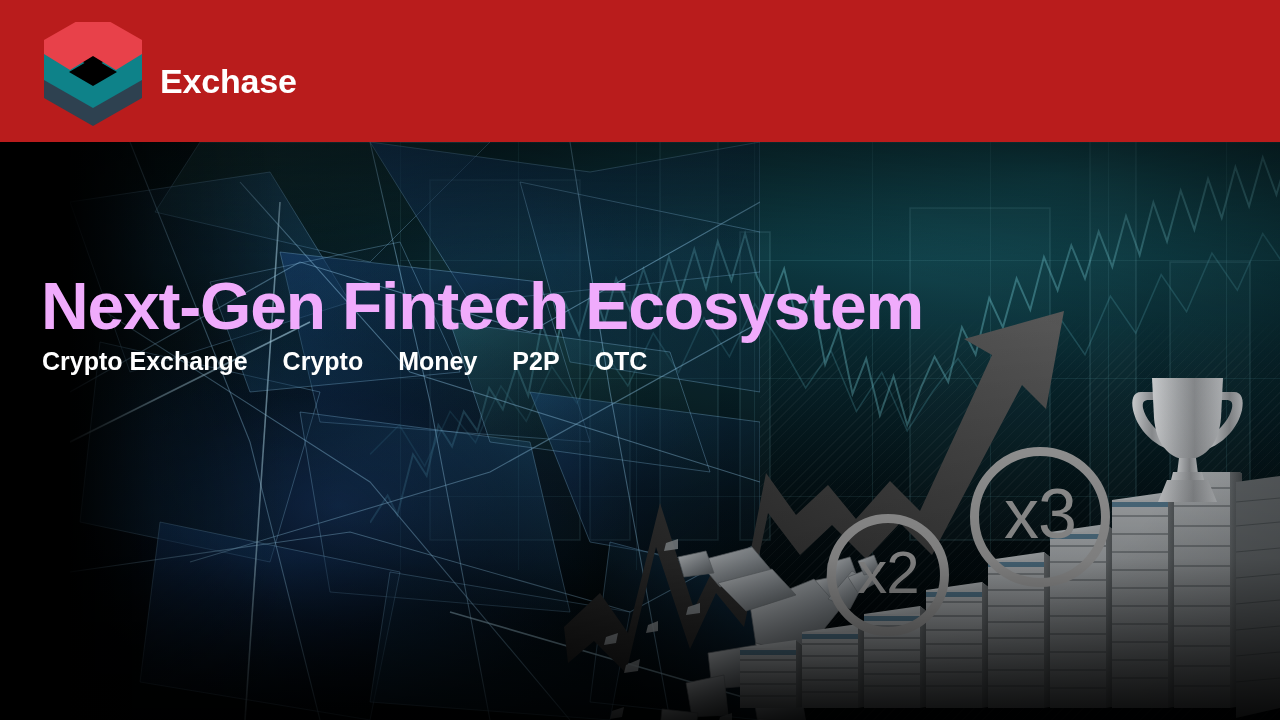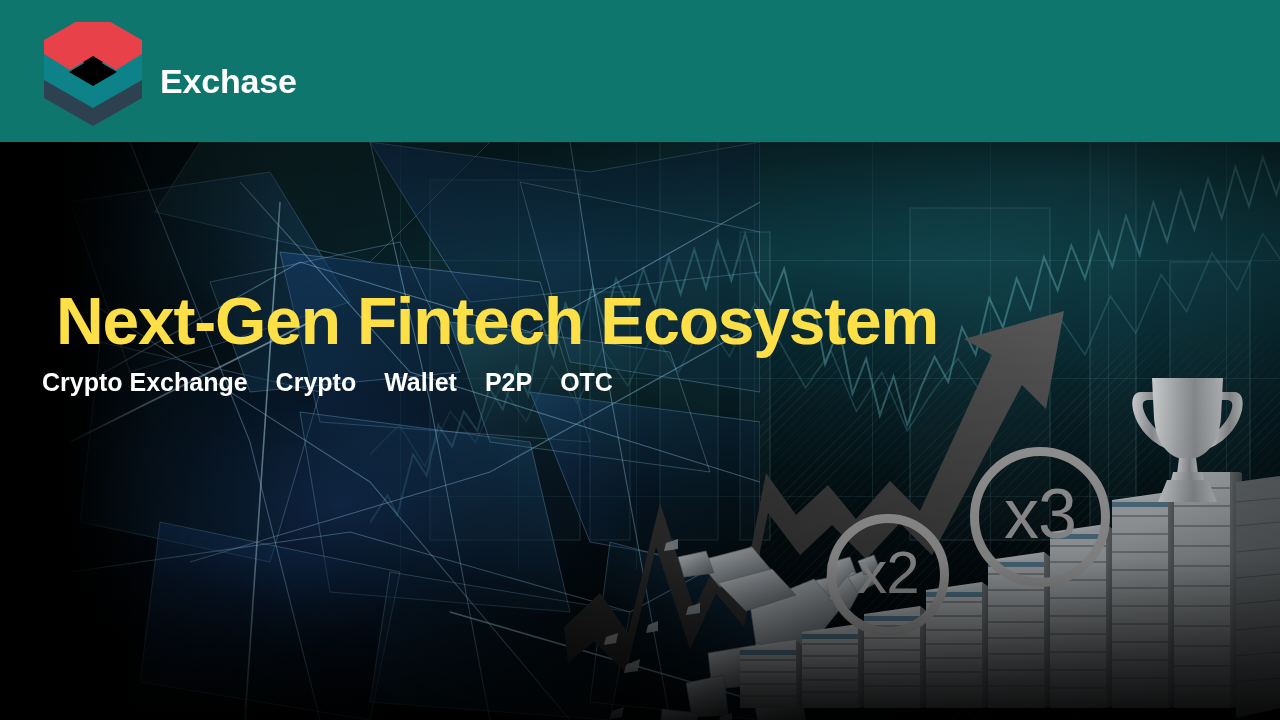--- a/index.html
+++ b/index.html
@@ -21,21 +21,21 @@
     background: #000000;
     overflow: hidden;
   }
 
   
   .header-bar {
     position: absolute;
     left: 0; top: 0;
     width: 1280px;
     height: 142px;
-    background: #0f766e;
+    background: #b91c1c;
     z-index: 40;
   }
   .brand {
     position: absolute;
     left: 38px; top: 22px;
     display: flex;
     align-items: center;
     gap: 12px;
     height: 118px;
   }
@@ -161,37 +161,37 @@
     position: absolute; left: 1055px; top: 220px; width: 125px; height: 145px;
   }
 
   
   .hero-text {
     position: absolute;
     left: 40px; top: 272px;
     z-index: 30;
   }
   .headline {
-    color: #fde047;
+    color: #f0abfc;
     font-size: 66px;
     font-weight: bold;
     line-height: 1;
     letter-spacing: -1.2px;
     white-space: nowrap;
-    margin: 16px;
+    margin: 1px;
   }
   .subline {
     margin: 10px 0 0 2px;
     color: #ffffff;
     font-size: 25px;
     font-weight: bold;
     line-height: 1;
     white-space: nowrap;
     display: flex;
-    gap: 28px;
+    gap: 35px;
   }
 </style>
 </head>
 <body>
 
 <div class="stage">
 
   <div class="hero">
 
     <div class="bg-teal"></div>
@@ -554,21 +554,21 @@
     </div>
 
     <div class="vignette"></div>
   </div>
 
   <div class="hero-text">
     <h1 class="headline">Next-Gen Fintech Ecosystem</h1>
     <div class="subline">
       <span>Crypto Exchange</span>
       <span>Crypto</span>
-      <span>Wallet</span>
+      <span>Money</span>
       <span>P2P</span>
       <span>OTC</span>
     </div>
   </div>
 
   <div class="header-bar">
     <div class="brand">
       <div class="logo-mark">
         <svg viewBox="0 0 110 118" preserveAspectRatio="xMidYMid meet">
 

